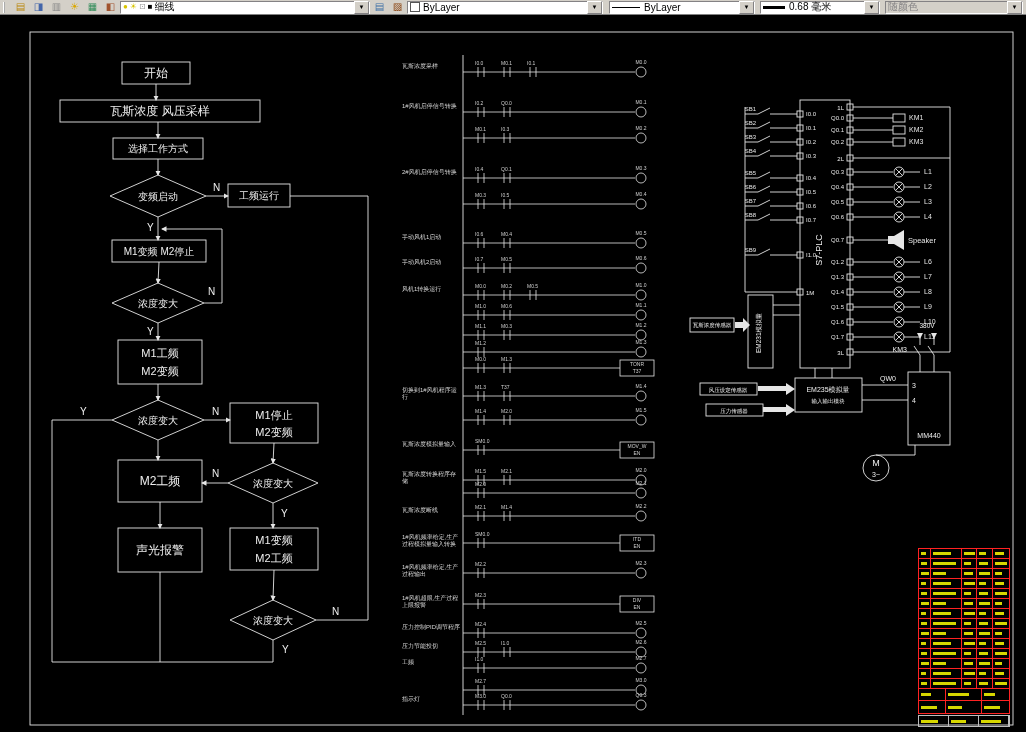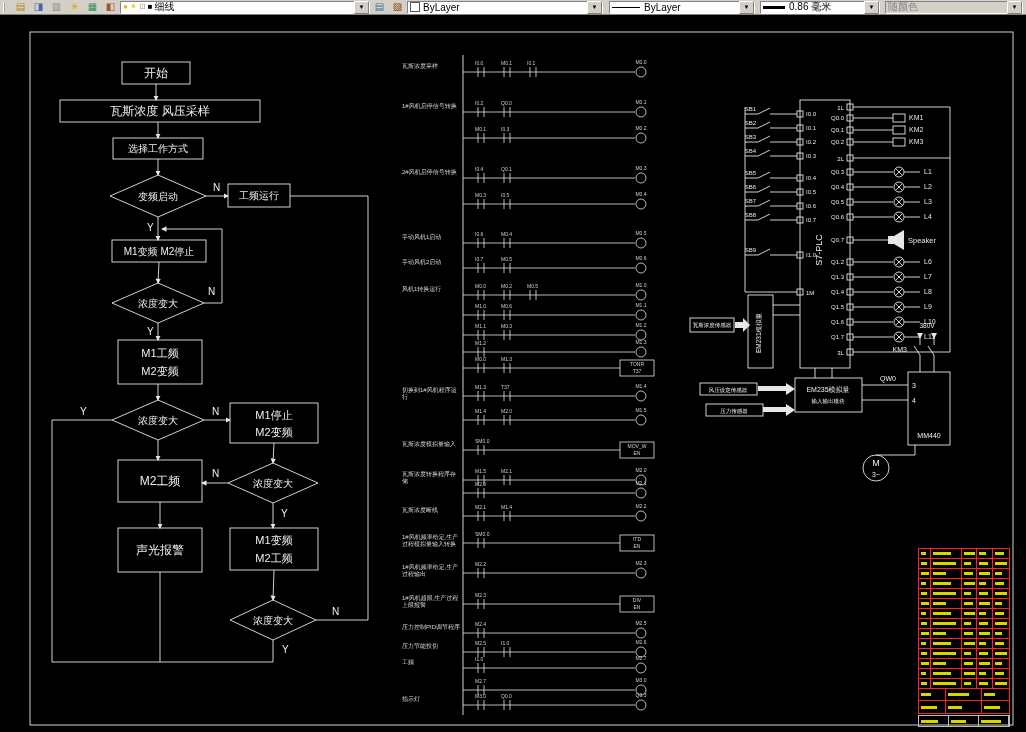--- a/index.html
+++ b/index.html
@@ -73,21 +73,21 @@
     </div>
 
     <div class="combo" style="width:146px;margin-left:5px;">
       <span class="ltline"></span>
       <span class="ctext">ByLayer</span>
       <span class="arrow">▼</span>
     </div>
 
     <div class="combo" style="width:120px;margin-left:4px;">
       <span class="lwline"></span>
-      <span class="ctext">0.86 毫米</span>
+      <span class="ctext">0.68 毫米</span>
       <span class="arrow">▼</span>
     </div>
 
     <div class="combo disabled" style="width:138px;margin-left:4px;">
       <span class="ctext">随颜色</span>
       <span class="arrow">▼</span>
     </div>
   </div>
 
   <div class="canvas">

